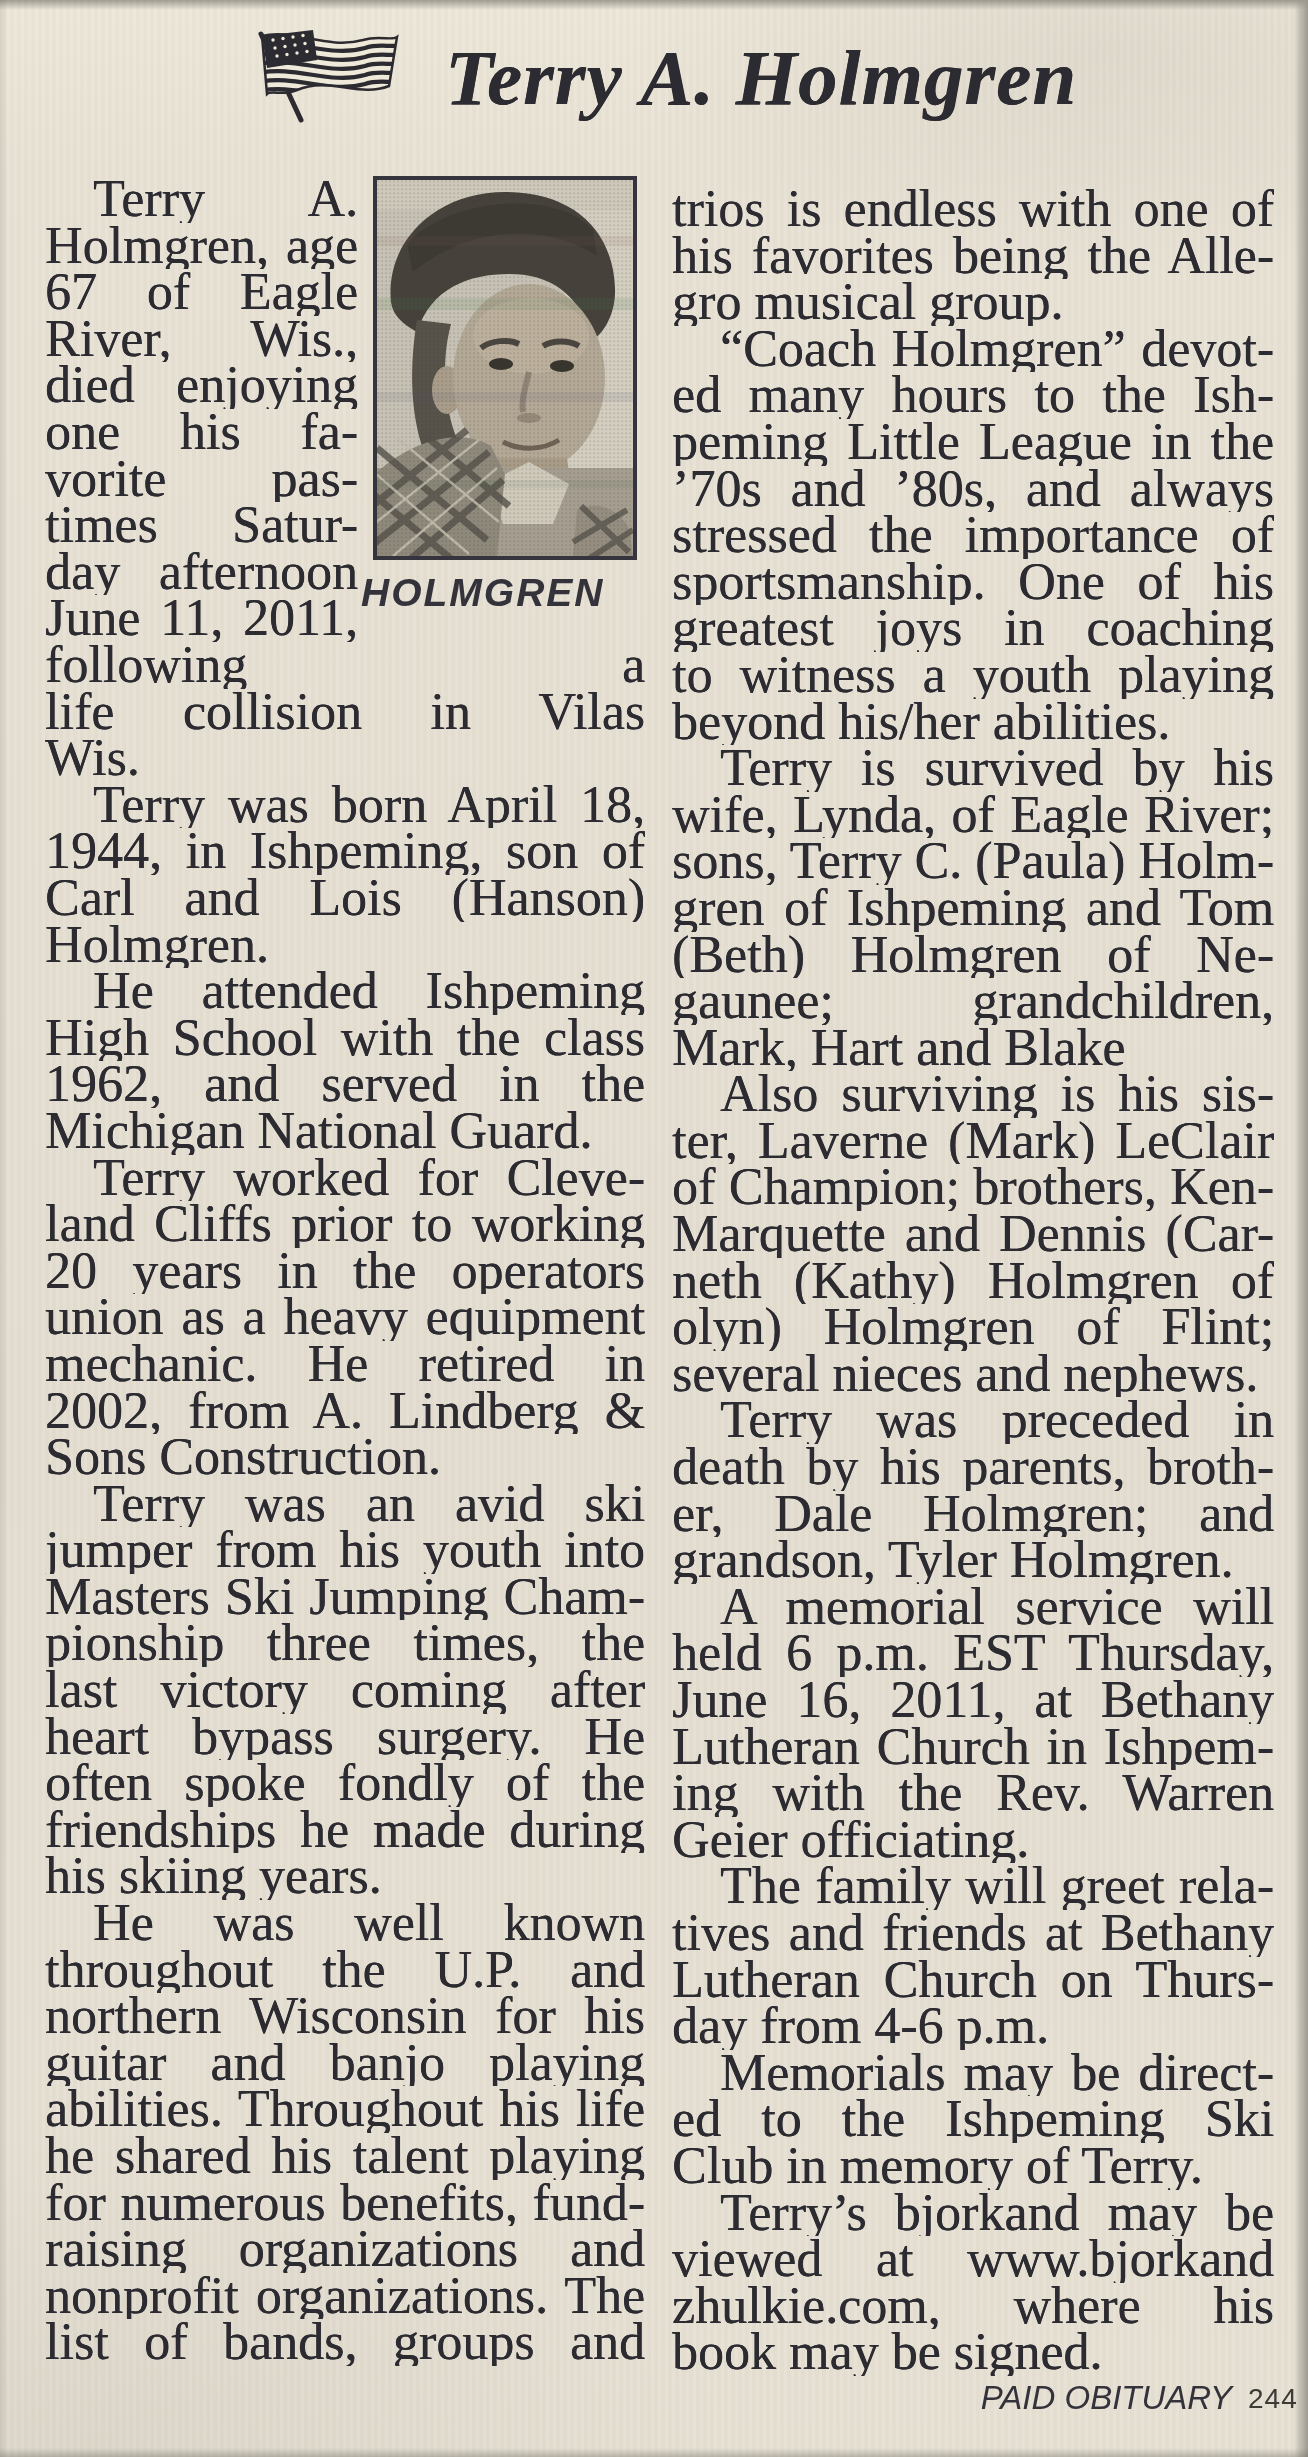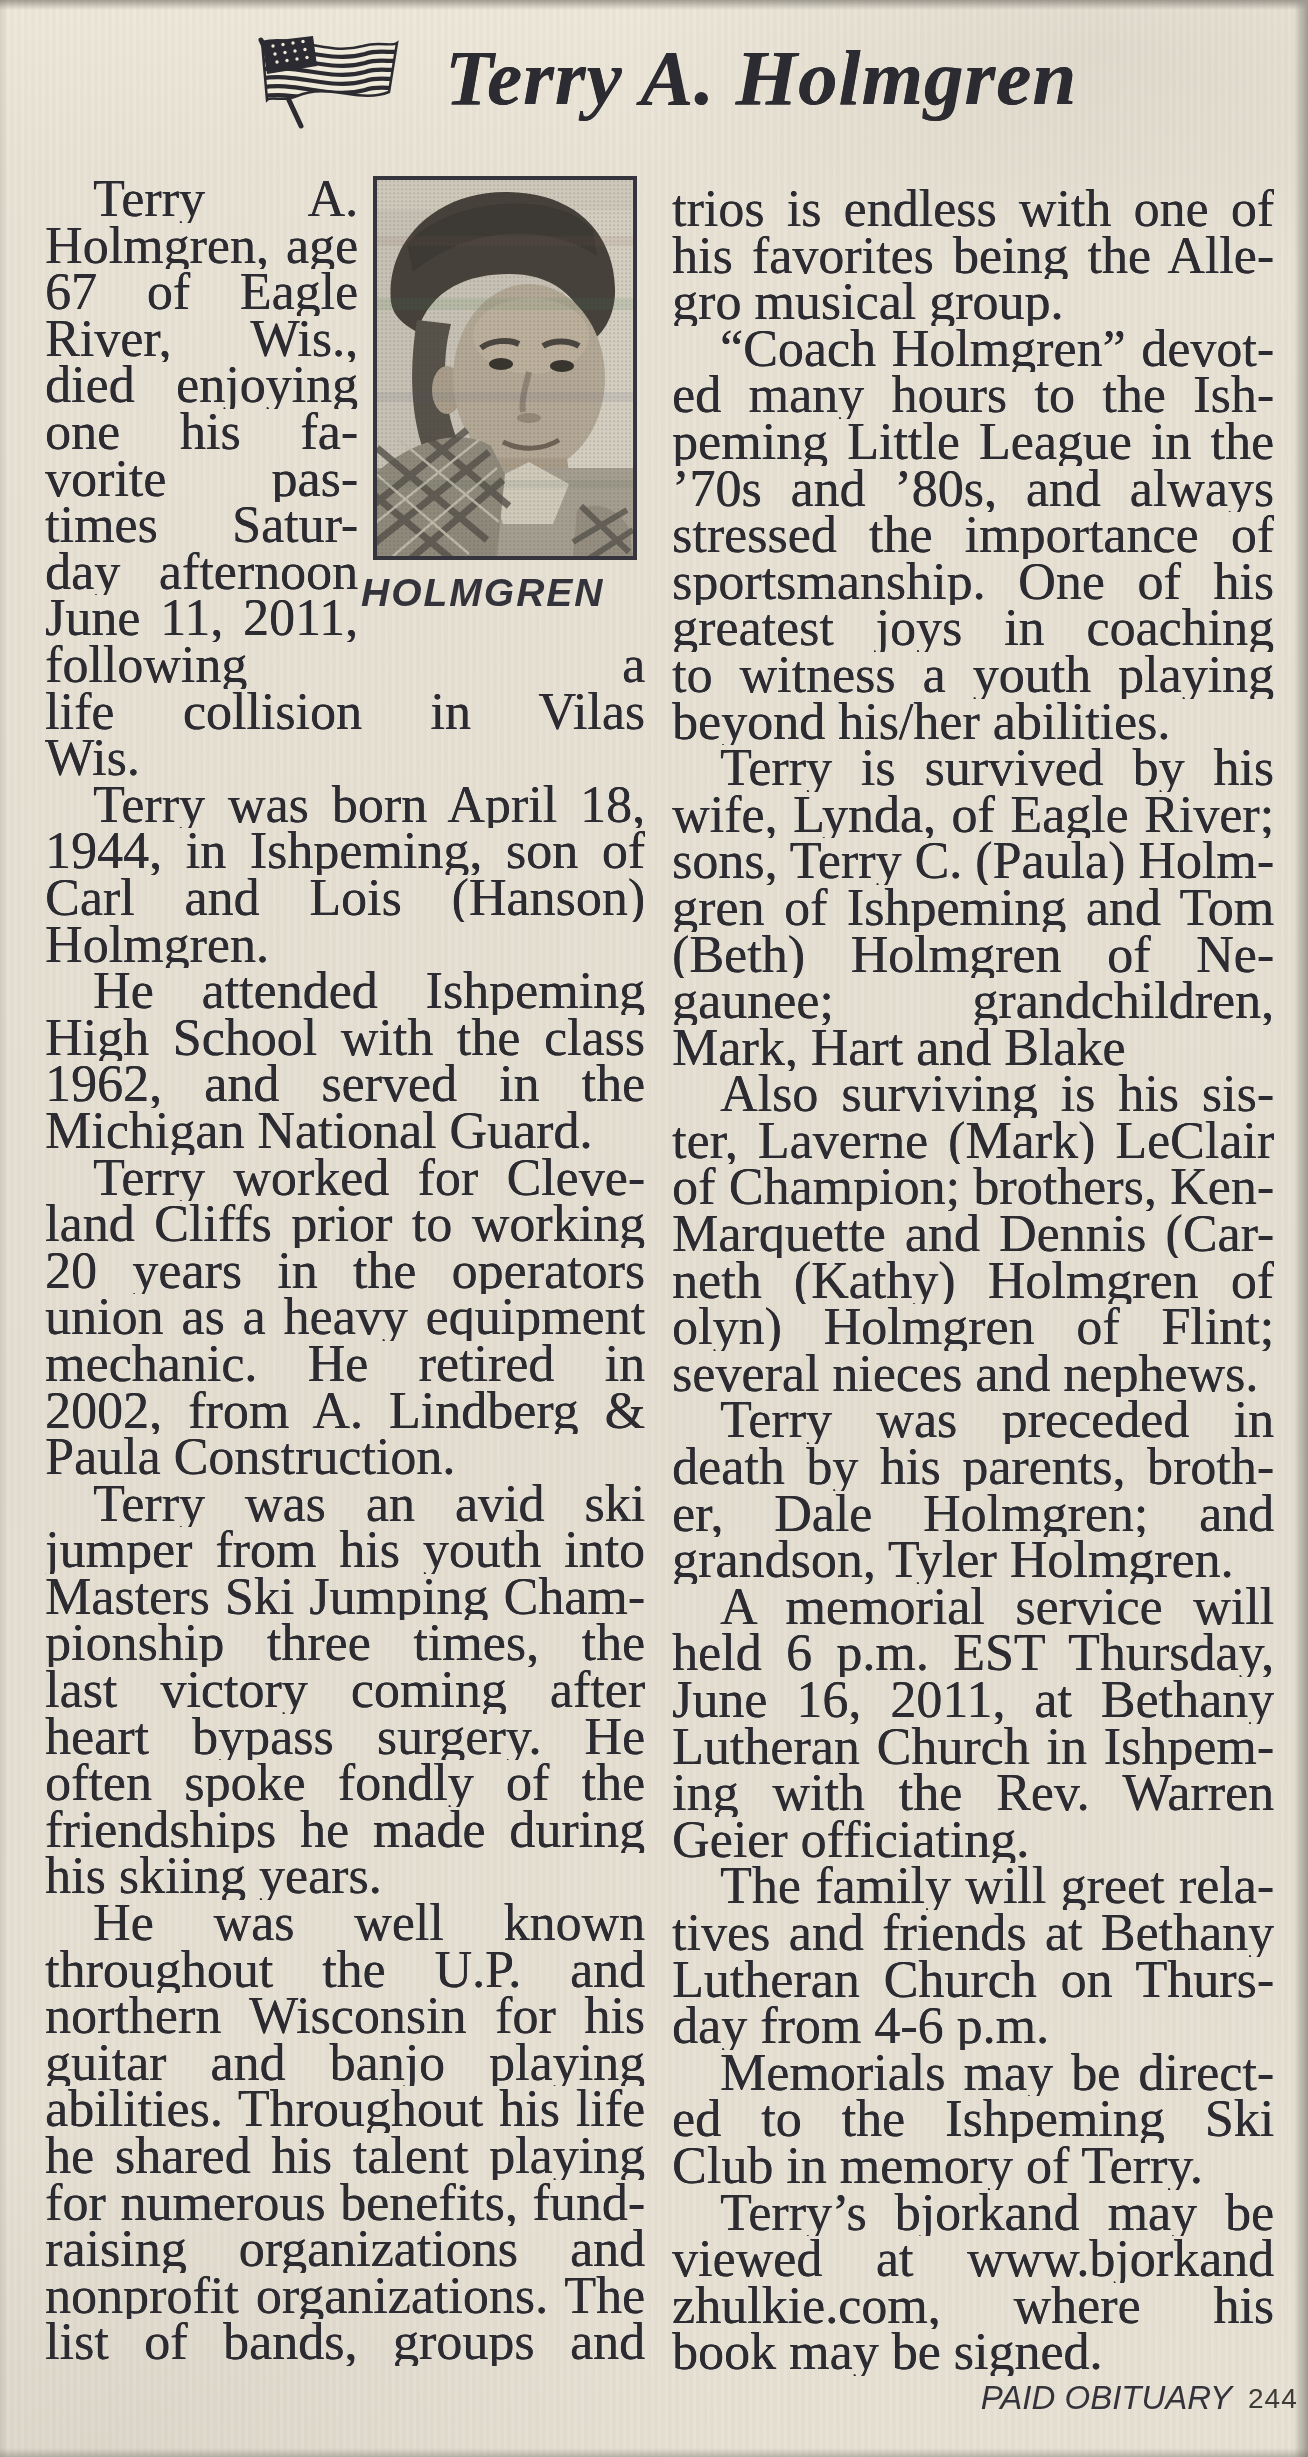--- a/index.html
+++ b/index.html
@@ -26,21 +26,21 @@
   .edge-right{position:absolute;top:0;right:0;width:13px;height:100%;
     background:linear-gradient(270deg, var(--edge), rgba(157,153,144,0.10));}
   .edge-left{position:absolute;top:0;left:0;width:7px;height:100%;
     background:linear-gradient(90deg, rgba(90,86,78,0.16), rgba(90,86,78,0));}
   .edge-bottom{position:absolute;bottom:0;left:0;width:100%;height:9px;
     background:linear-gradient(0deg, rgba(100,96,88,0.35), rgba(100,96,88,0));}
 
   
   .masthead{
     position:absolute;top:24px;left:0;width:100%;height:108px;
-    display:flex;justify-content:center;align-items:flex-end;gap:42px;
+    display:flex;justify-content:center;align-items:center;gap:42px;
   }
   .flag{width:172px;height:100px;flex:0 0 auto;margin-top:-4px;}
   .title{
     font-size:79px;font-weight:700;font-style:italic;
     letter-spacing:1px;line-height:108px;white-space:nowrap;
     text-shadow:0.4px 0 0 currentColor;
   }
 
   
   .photo-frame{
@@ -223,21 +223,21 @@
       <div class="line indent">He attended Ishpeming</div>
       <div class="line">High School with the class of</div>
       <div class="line">1962, and served in the</div>
       <div class="line endline">Michigan National Guard.</div>
       <div class="line indent">Terry worked for Cleve-</div>
       <div class="line">land Cliffs prior to working</div>
       <div class="line">20 years in the operators</div>
       <div class="line">union as a heavy equipment</div>
       <div class="line">mechanic. He retired in</div>
       <div class="line">2002, from A. Lindberg &amp;</div>
-      <div class="line endline">Paula Construction.</div>
+      <div class="line endline">Sons Construction.</div>
       <div class="line indent">Terry was an avid ski</div>
       <div class="line">jumper from his youth into</div>
       <div class="line">Masters Ski Jumping Cham-</div>
       <div class="line">pionship three times, the</div>
       <div class="line">last victory coming after</div>
       <div class="line">heart bypass surgery. He</div>
       <div class="line">often spoke fondly of the</div>
       <div class="line">friendships he made during</div>
       <div class="line endline">his skiing years.</div>
       <div class="line indent">He was well known</div>

